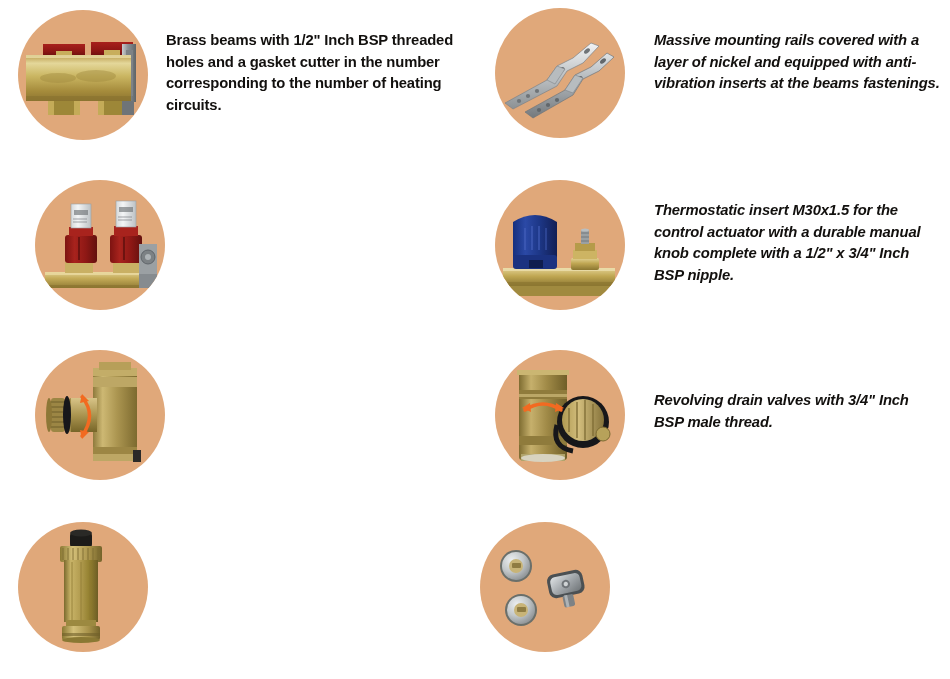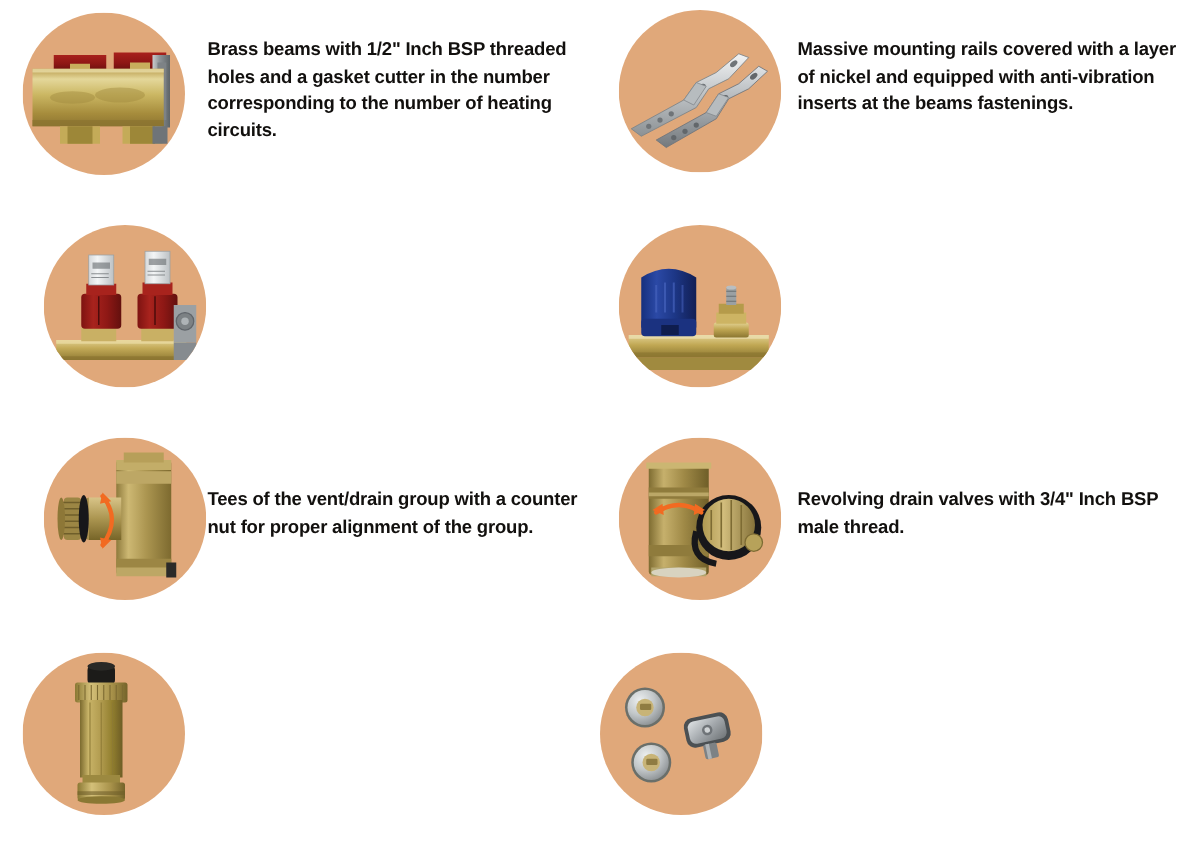--- a/index.html
+++ b/index.html
@@ -52,21 +52,21 @@
   .r1 .caption{padding-top:30px;}
   .r2 .caption{padding-top:42px;}
   .r3 .caption{padding-top:50px;}
   .r4 .caption{padding-top:70px;}
   .left .caption{margin-left:-4px;}
   .right .thumb-wrap{flex:0 0 163px;}
   .right.r1 .circle{left:20px;top:8px;}
   .right.r2 .circle{left:20px;top:10px;}
   .right.r3 .circle{left:20px;top:10px;}
   .right.r4 .circle{left:5px;top:12px;}
-  .right .caption{margin-left:0px;}
+  .right .caption{margin-left:16px;font-style:italic;}
   .right.r2 .caption{padding-top:30px;}
   .right.r4 .caption{padding-top:60px;}
 </style>
 </head>
 <body>
 
 <div class="grid">
 
   <div class="cell left r1">
     <div class="thumb-wrap">
@@ -243,20 +243,21 @@
             <rect x="80" y="63" width="20" height="8" fill="#b59b4a"></rect>
             <rect x="86" y="50" width="8" height="14" fill="#9aa0a3"></rect>
             <line x1="86" y1="53" x2="94" y2="53" stroke="#6b7073" stroke-width="0.8"></line>
             <line x1="86" y1="57" x2="94" y2="57" stroke="#6b7073" stroke-width="0.8"></line>
             <line x1="86" y1="61" x2="94" y2="61" stroke="#6b7073" stroke-width="0.8"></line>
             <ellipse cx="90" cy="50" rx="4" ry="1.6" fill="#b9bec1"></ellipse>
           </g>
         </svg>
       </div>
     </div>
+    <div class="caption">Thermostatic insert M30x1.5 for the control actuator with a durable manual knob complete with a 1/2" x 3/4" Inch BSP nipple.</div>
   </div>
 
   <div class="cell left r3">
     <div class="thumb-wrap">
       <div class="circle">
         <svg viewBox="0 0 130 130" xmlns="http://www.w3.org/2000/svg">
           <defs>
             <linearGradient id="brassD" x1="0" y1="0" x2="1" y2="0">
               <stop offset="0%" stop-color="#8e7a3c"></stop>
               <stop offset="22%" stop-color="#cdb873"></stop>
@@ -291,21 +292,20 @@
             </g>
             <ellipse cx="32" cy="65" rx="4" ry="19" fill="#17171a"></ellipse>
             <ellipse cx="14" cy="65" rx="3" ry="17" fill="#8d7737"></ellipse>
             <path d="M47 47 Q62 65 47 86" stroke="#f26a21" stroke-width="3.4" fill="none" stroke-linecap="round"></path>
             <path d="M47 44 l7 7 l-9 2 z" fill="#f26a21"></path>
             <path d="M47 89 l7 -7 l-9 -2 z" fill="#f26a21"></path>
           </g>
         </svg>
       </div>
     </div>
-    <div class="caption">Tees of the vent/drain group with a counter nut for proper alignment of the group.</div>
   </div>
 
   <div class="cell right r3">
     <div class="thumb-wrap">
       <div class="circle">
         <svg viewBox="0 0 130 130" xmlns="http://www.w3.org/2000/svg">
           <defs>
             <linearGradient id="brassE" x1="0" y1="0" x2="1" y2="0">
               <stop offset="0%" stop-color="#7e6c31"></stop>
               <stop offset="25%" stop-color="#c6b06c"></stop>

